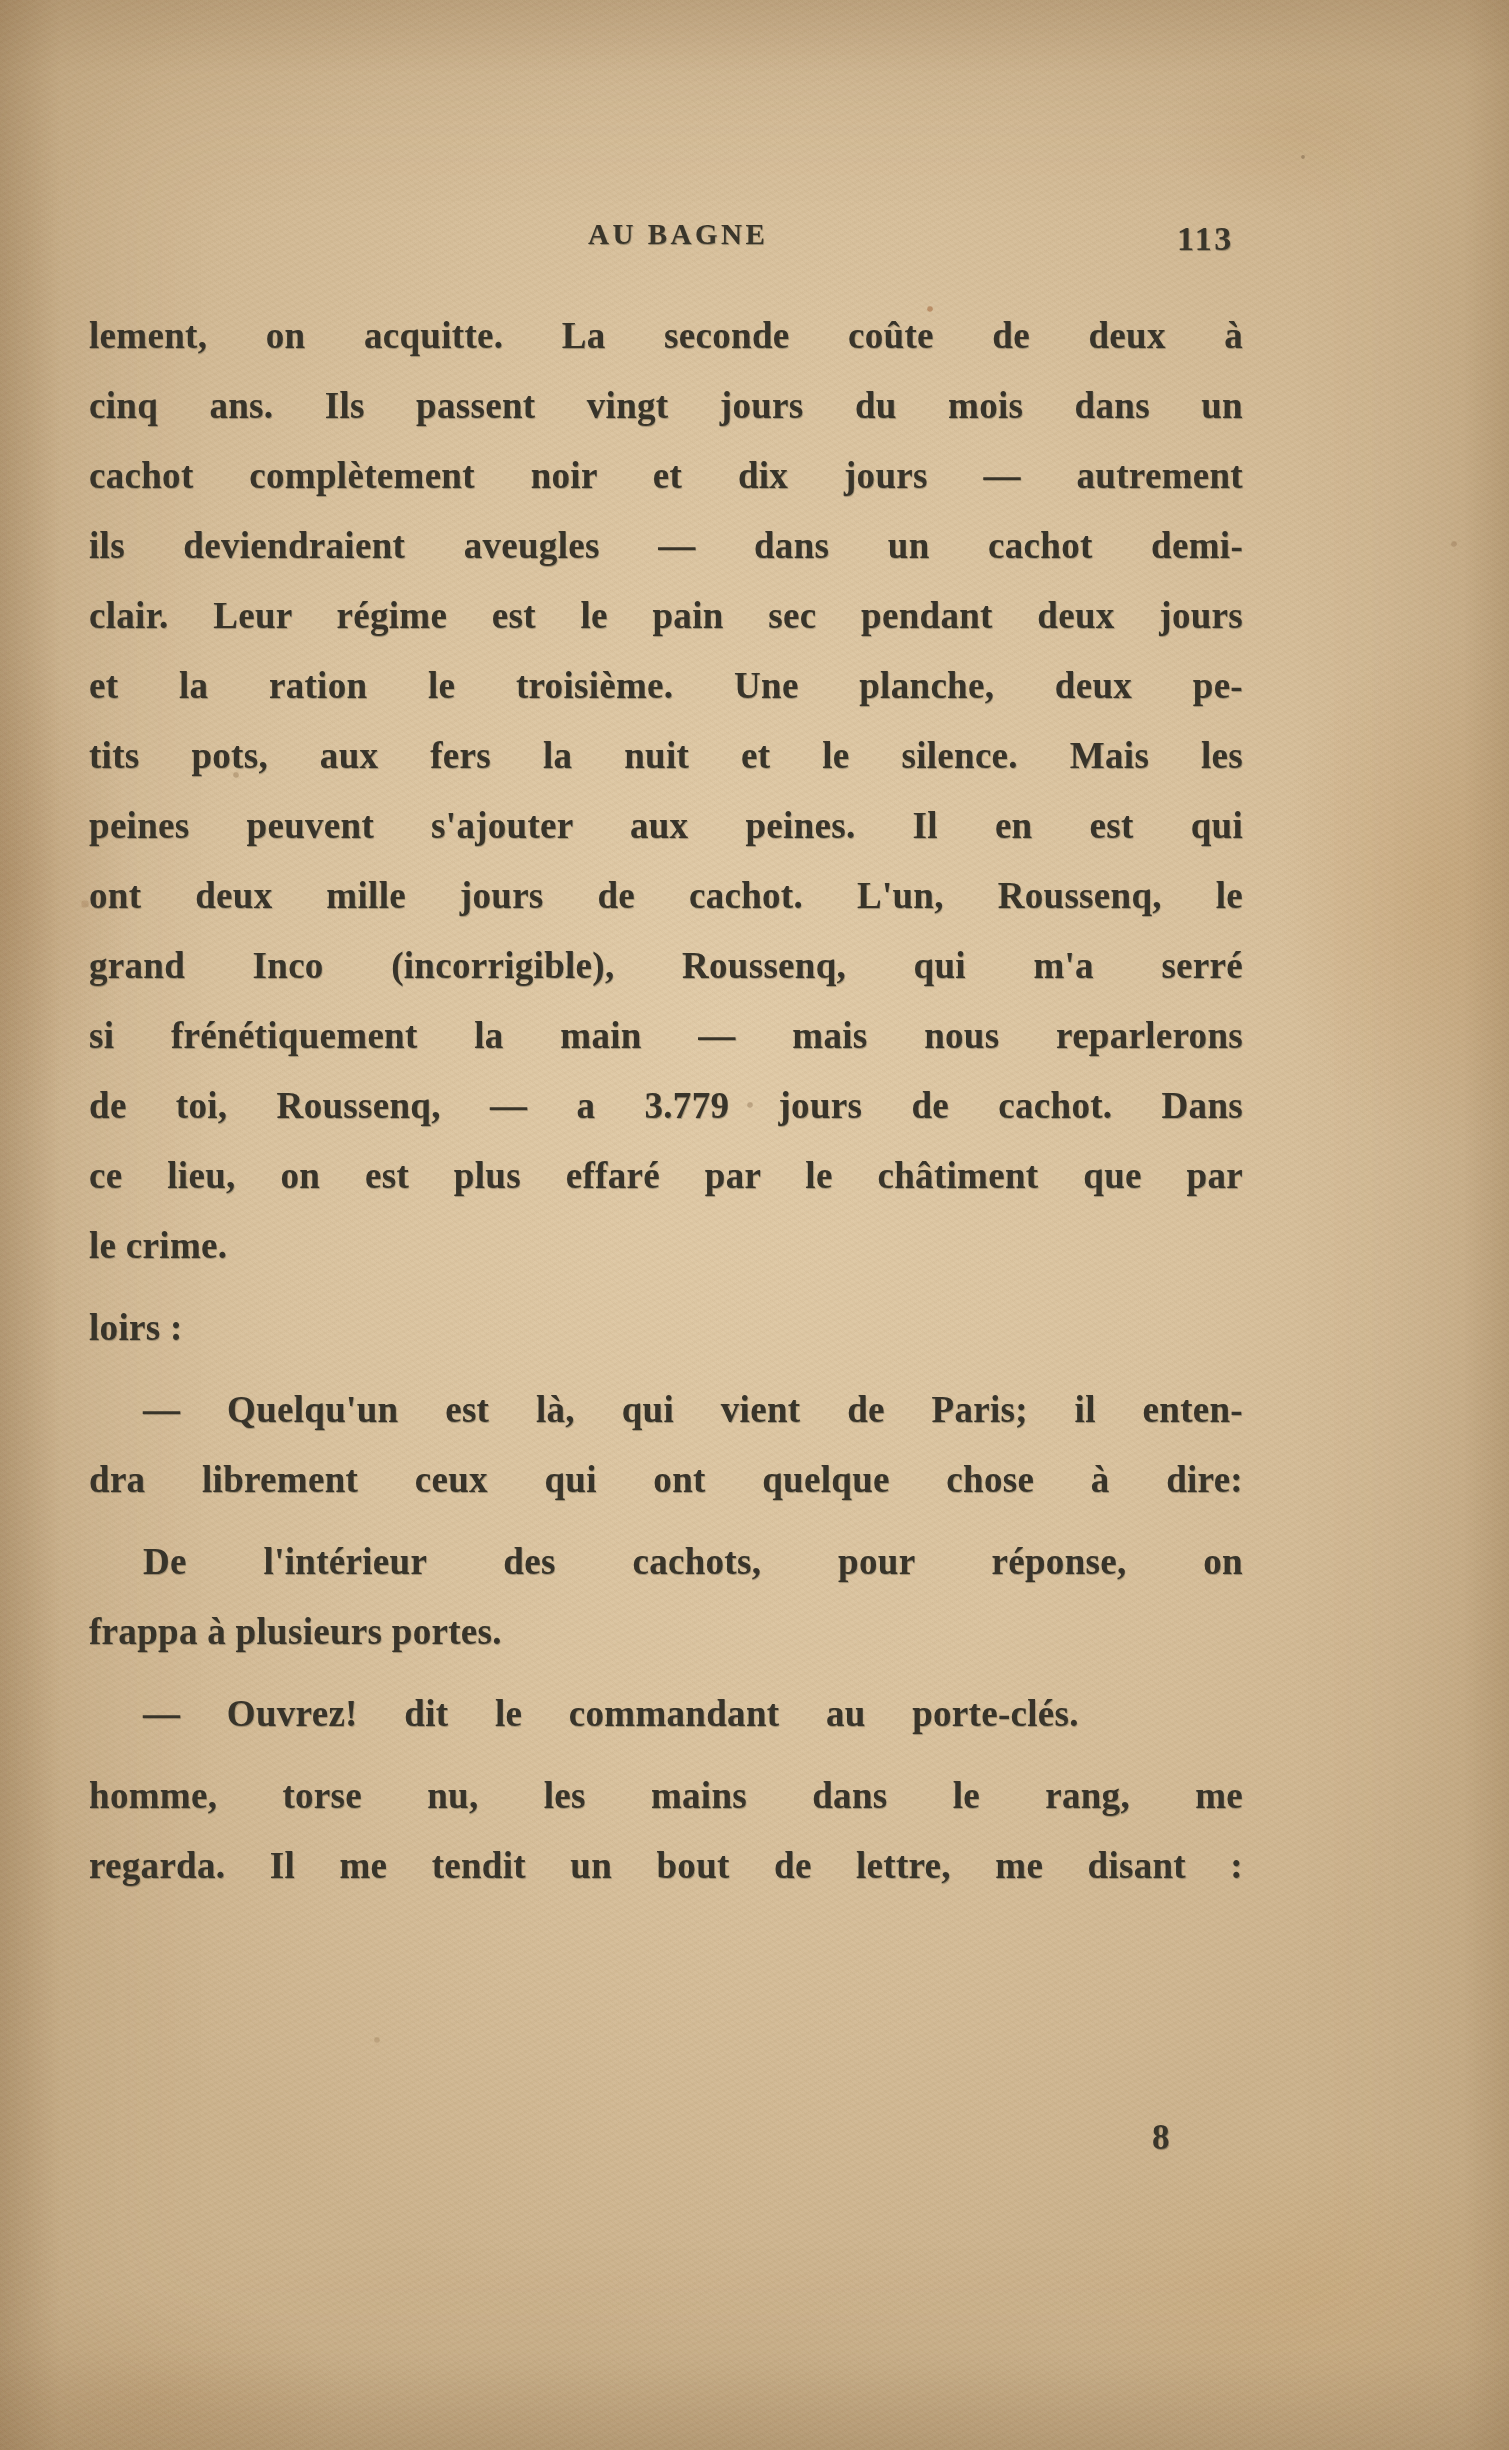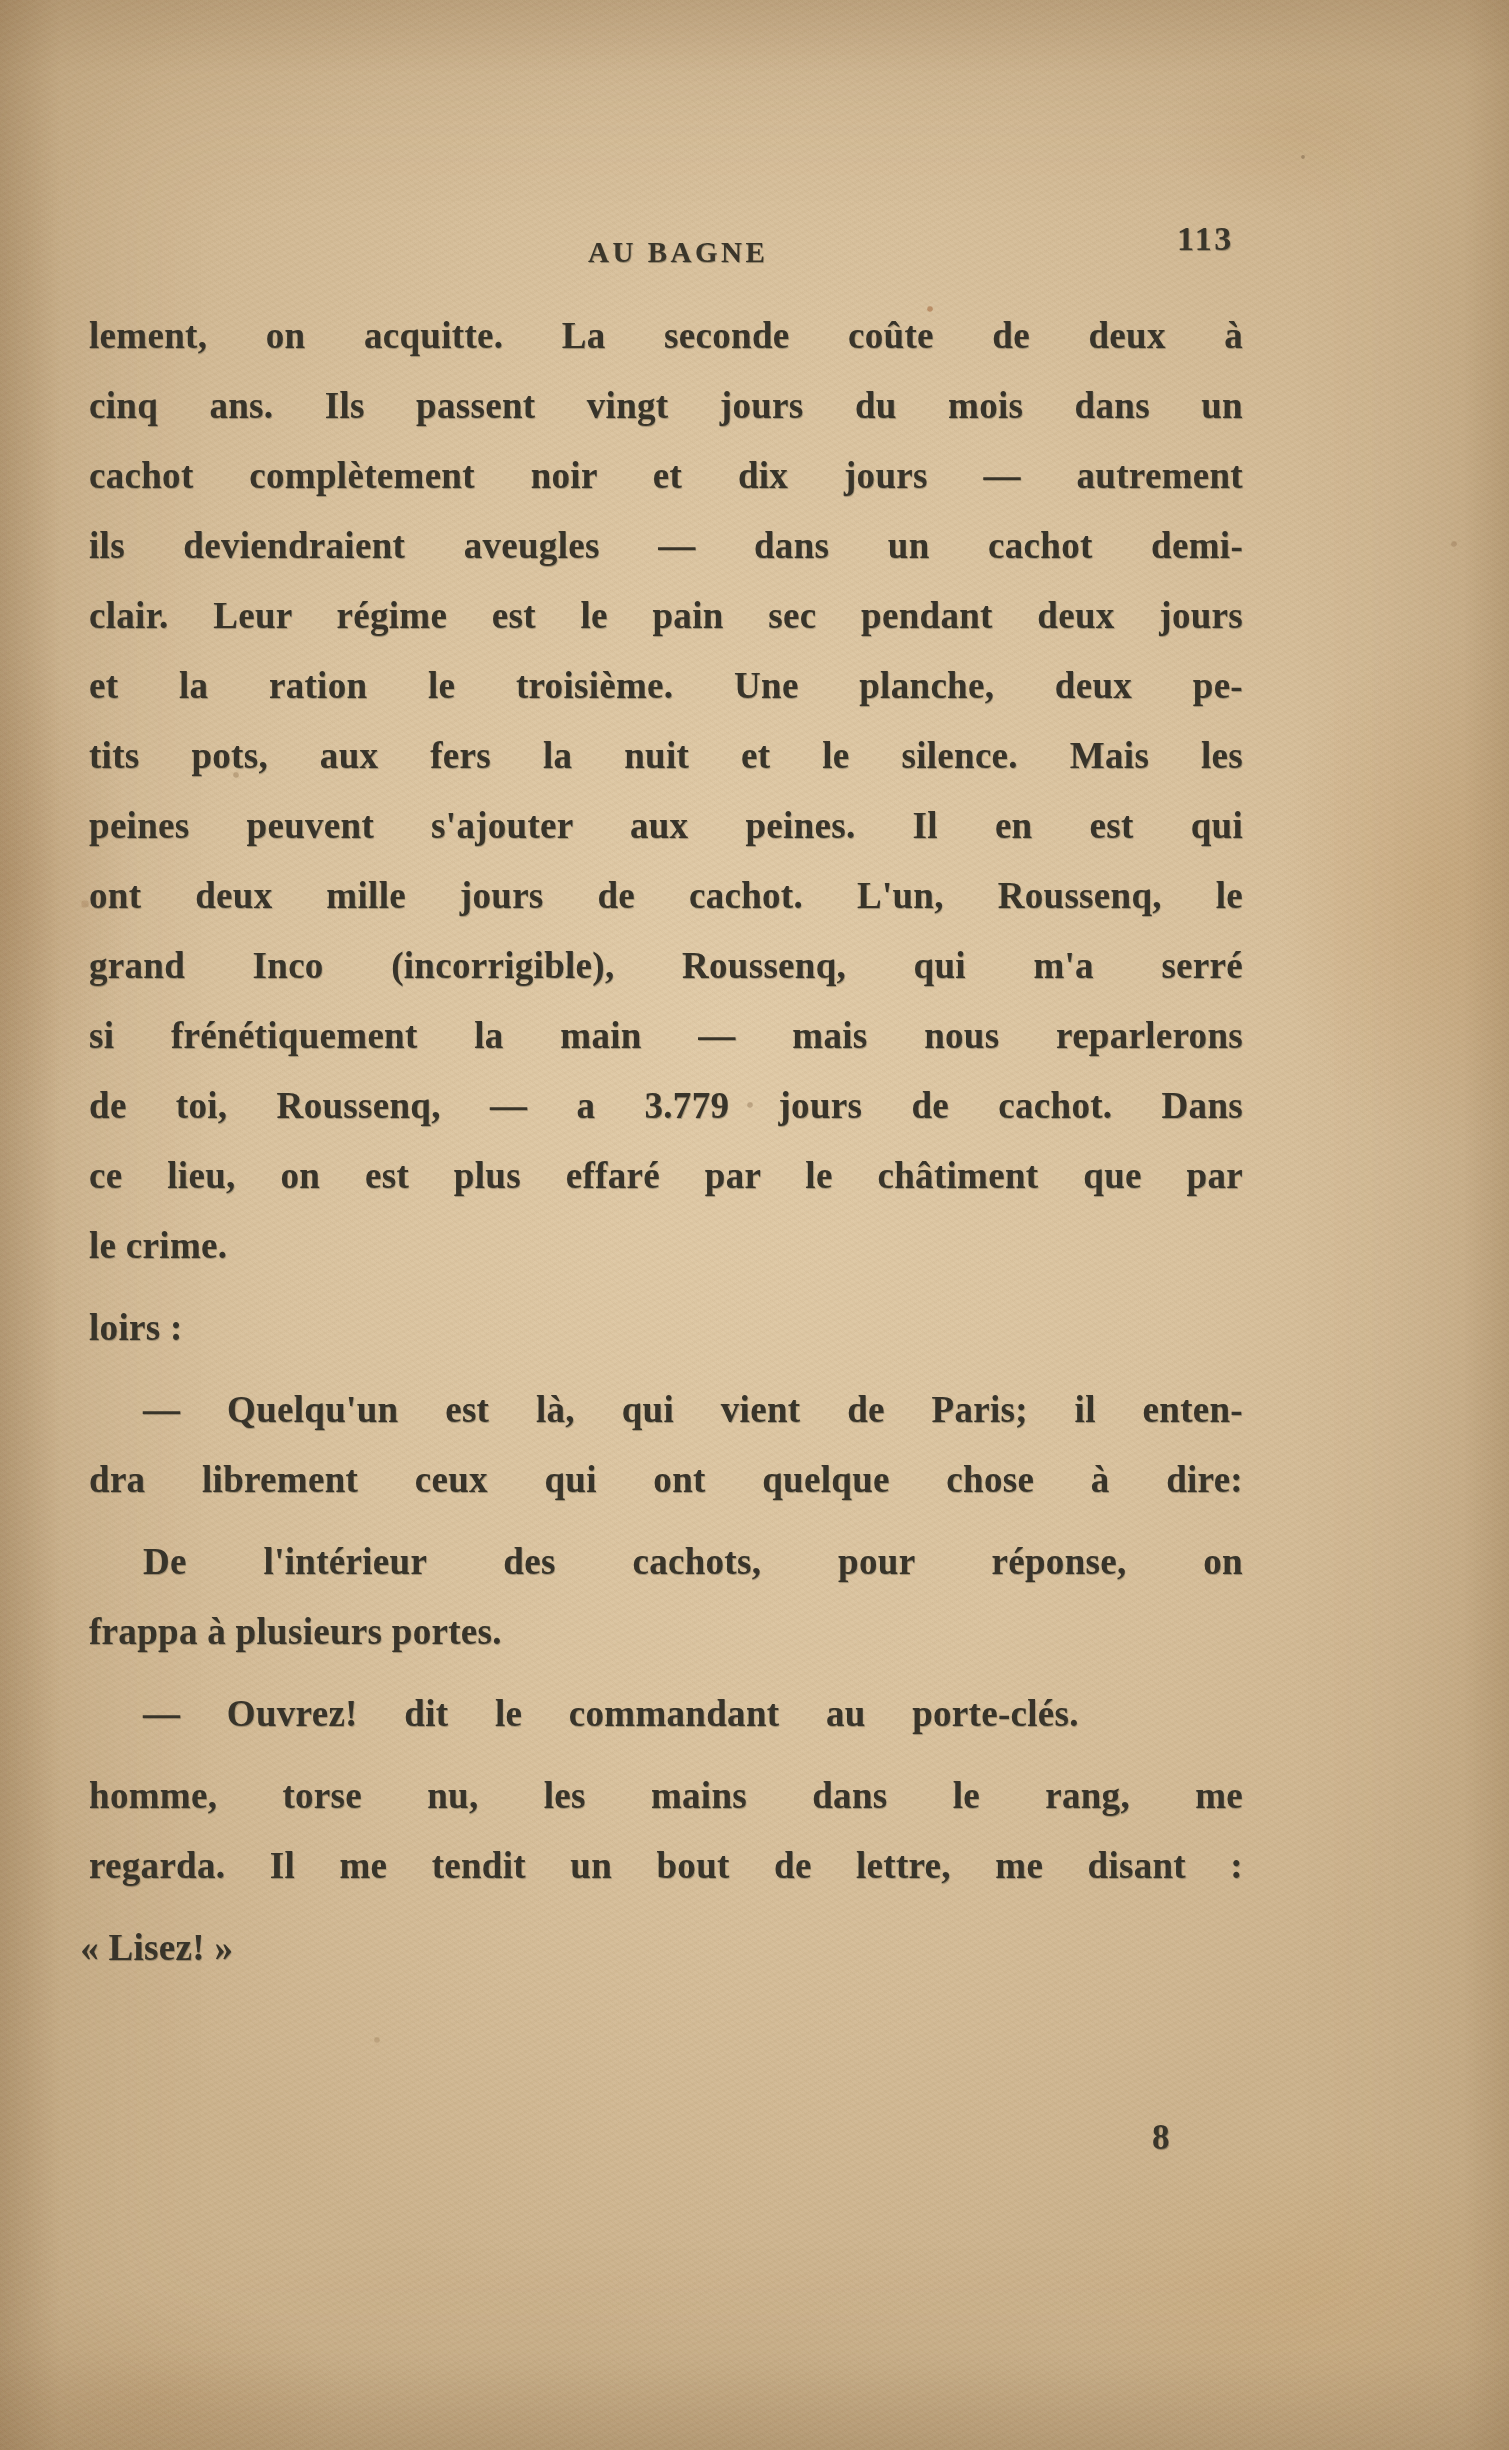--- a/index.html
+++ b/index.html
@@ -38,21 +38,21 @@
     position: absolute;
     top: 0; left: 0;
     width: 100%;
     color: #3a362b;
     font-family: "Liberation Serif", "DejaVu Serif", serif;
     font-weight: 700;
   }
   .header-title {
     position: absolute;
     left: 588px;
-    top: 236px;
+    top: 218px;
     font-size: 29px;
     letter-spacing: 3.5px;
     text-shadow: 0.7px 0.7px 0.7px rgba(50,44,30,0.4);
   }
   .page-number {
     position: absolute;
     left: 1177px;
     top: 220px;
     font-size: 34px;
     letter-spacing: 2.6px;
@@ -170,23 +170,20 @@
 
     <div class="para">
       <div class="ln sline ind loose2">— Ouvrez! dit le commandant au porte-clés.</div>
     </div>
 
     <div class="para">
       <div class="ln jline">homme, torse nu, les mains dans le rang, me</div>
       <div class="ln jline">regarda. Il me tendit un bout de lettre, me disant :</div>
     </div>
 
-    <div class="para">
-      <div class="ln sline hang">« Lisez! »</div>
-    </div>
 
   </div>
 
   <div class="signature">8</div>
 
   <div class="specks"></div>
 
 </div>
 
 

